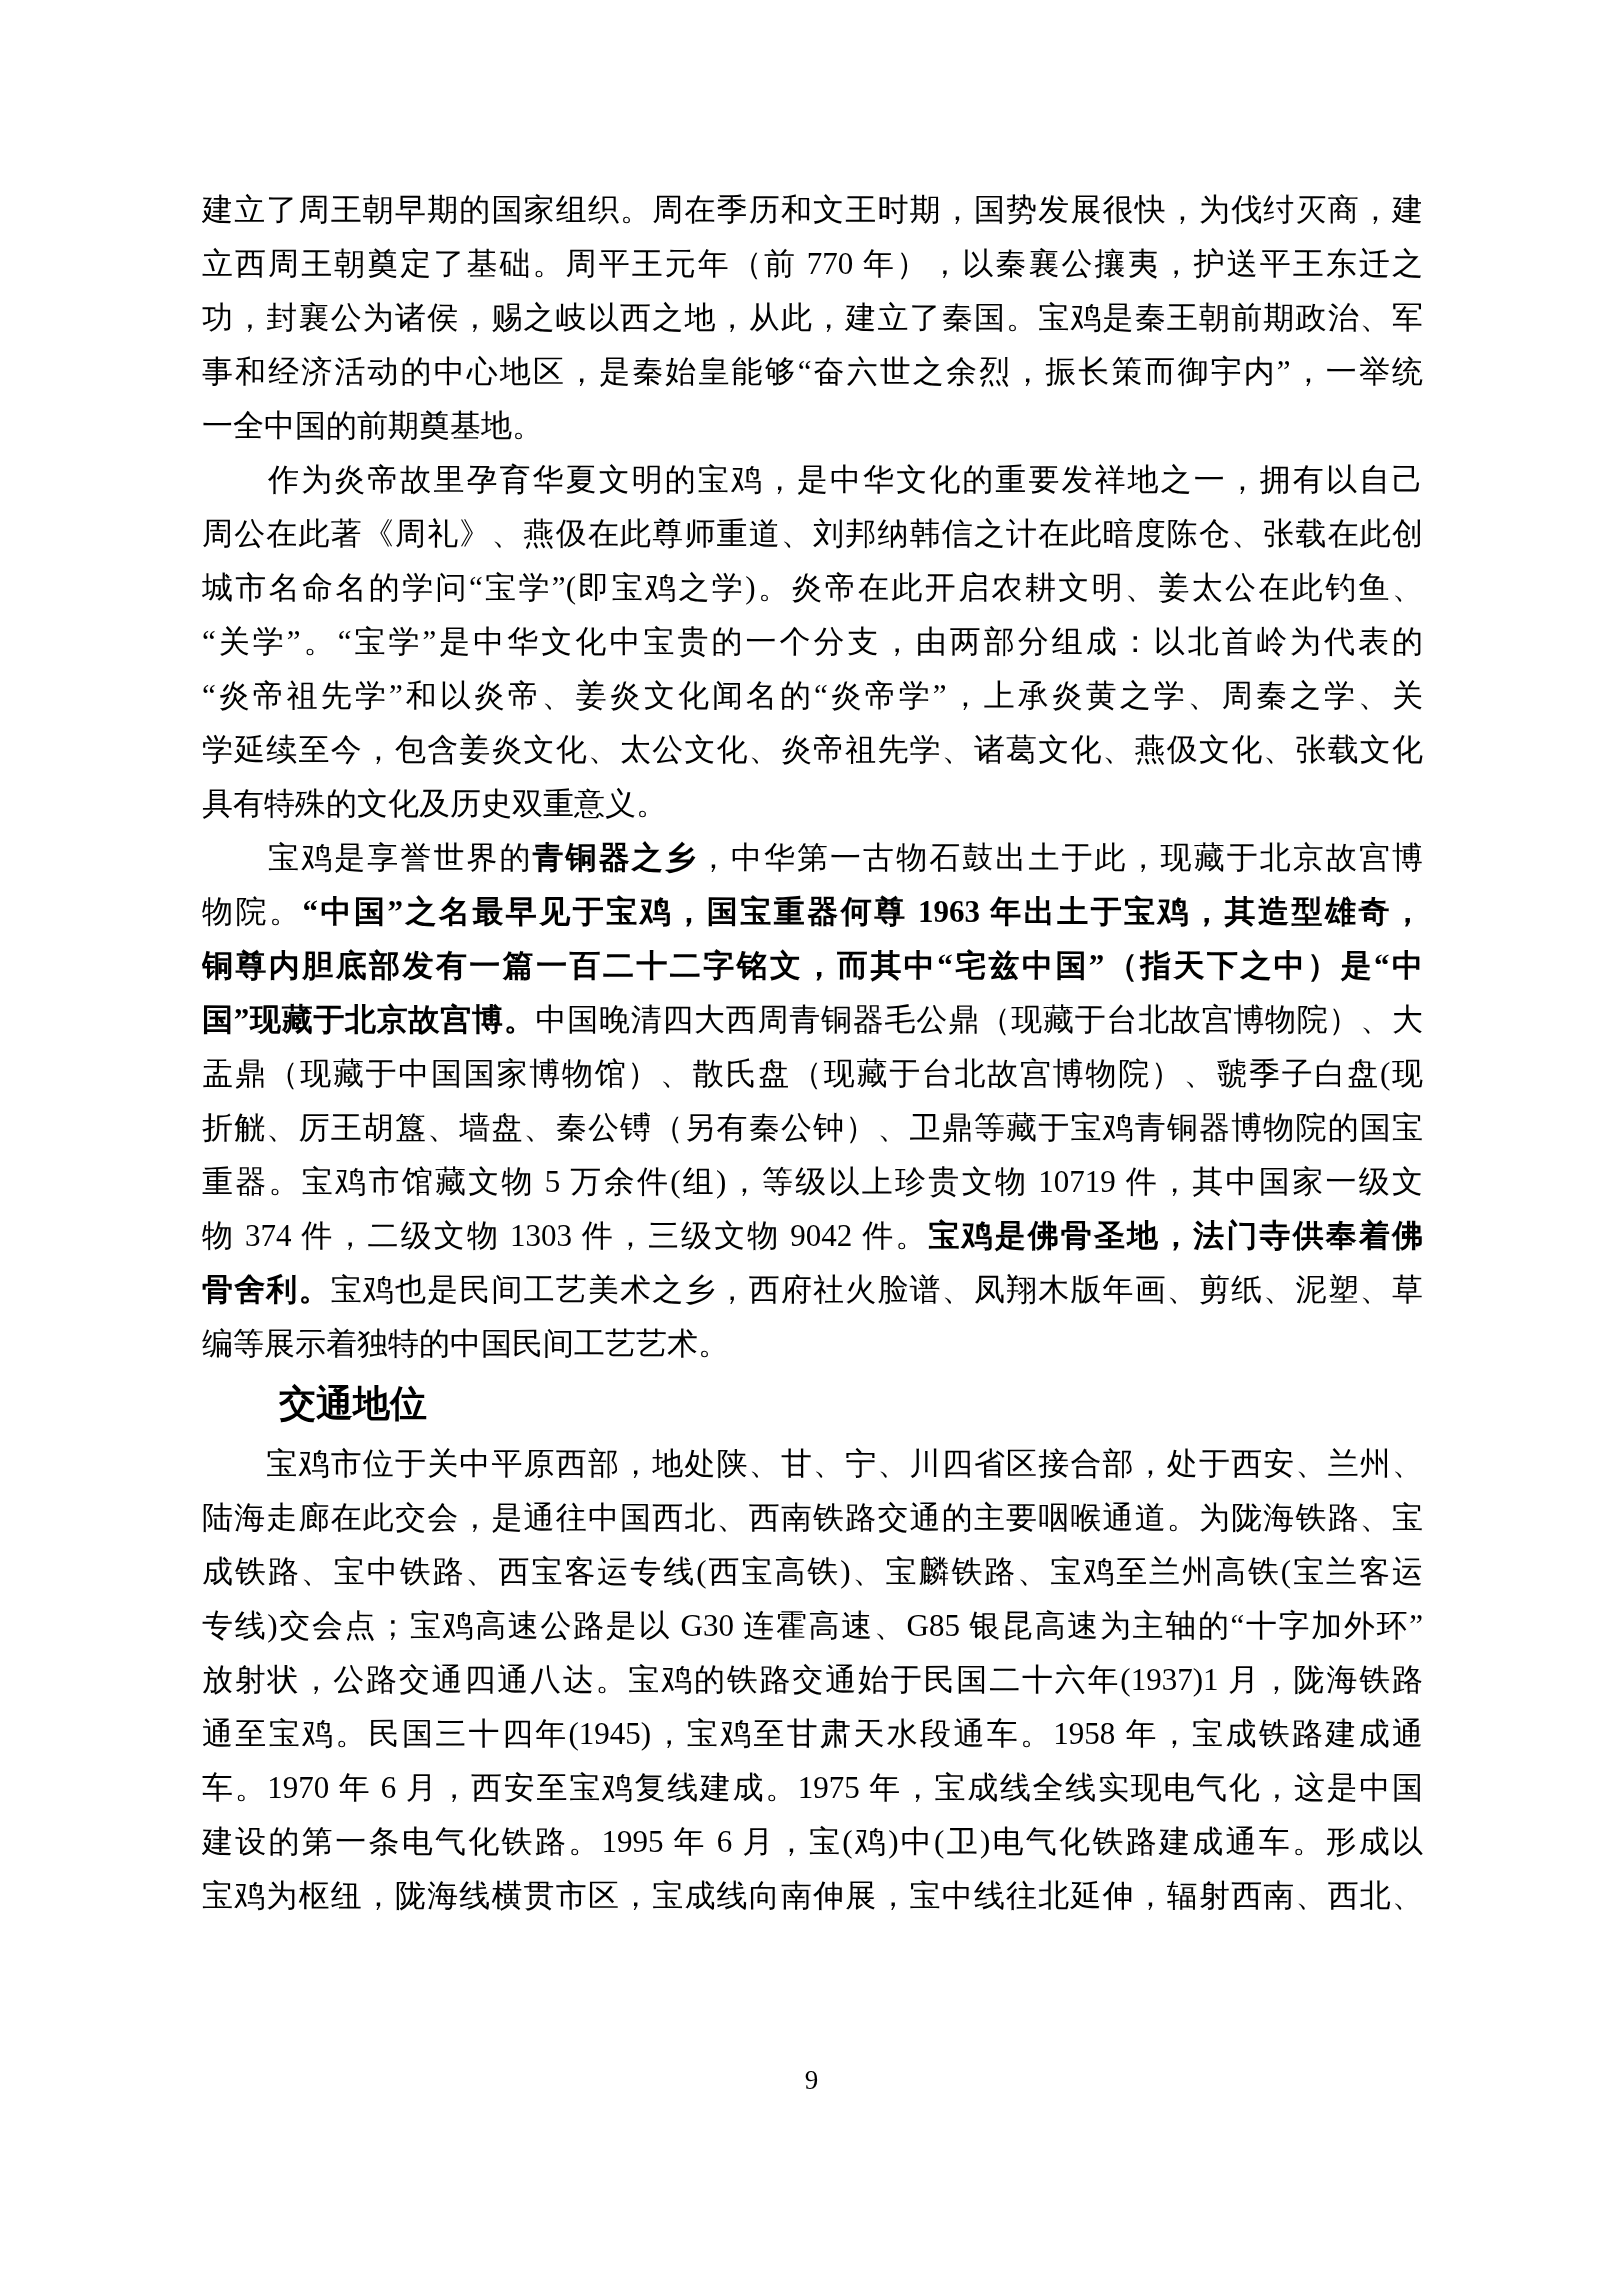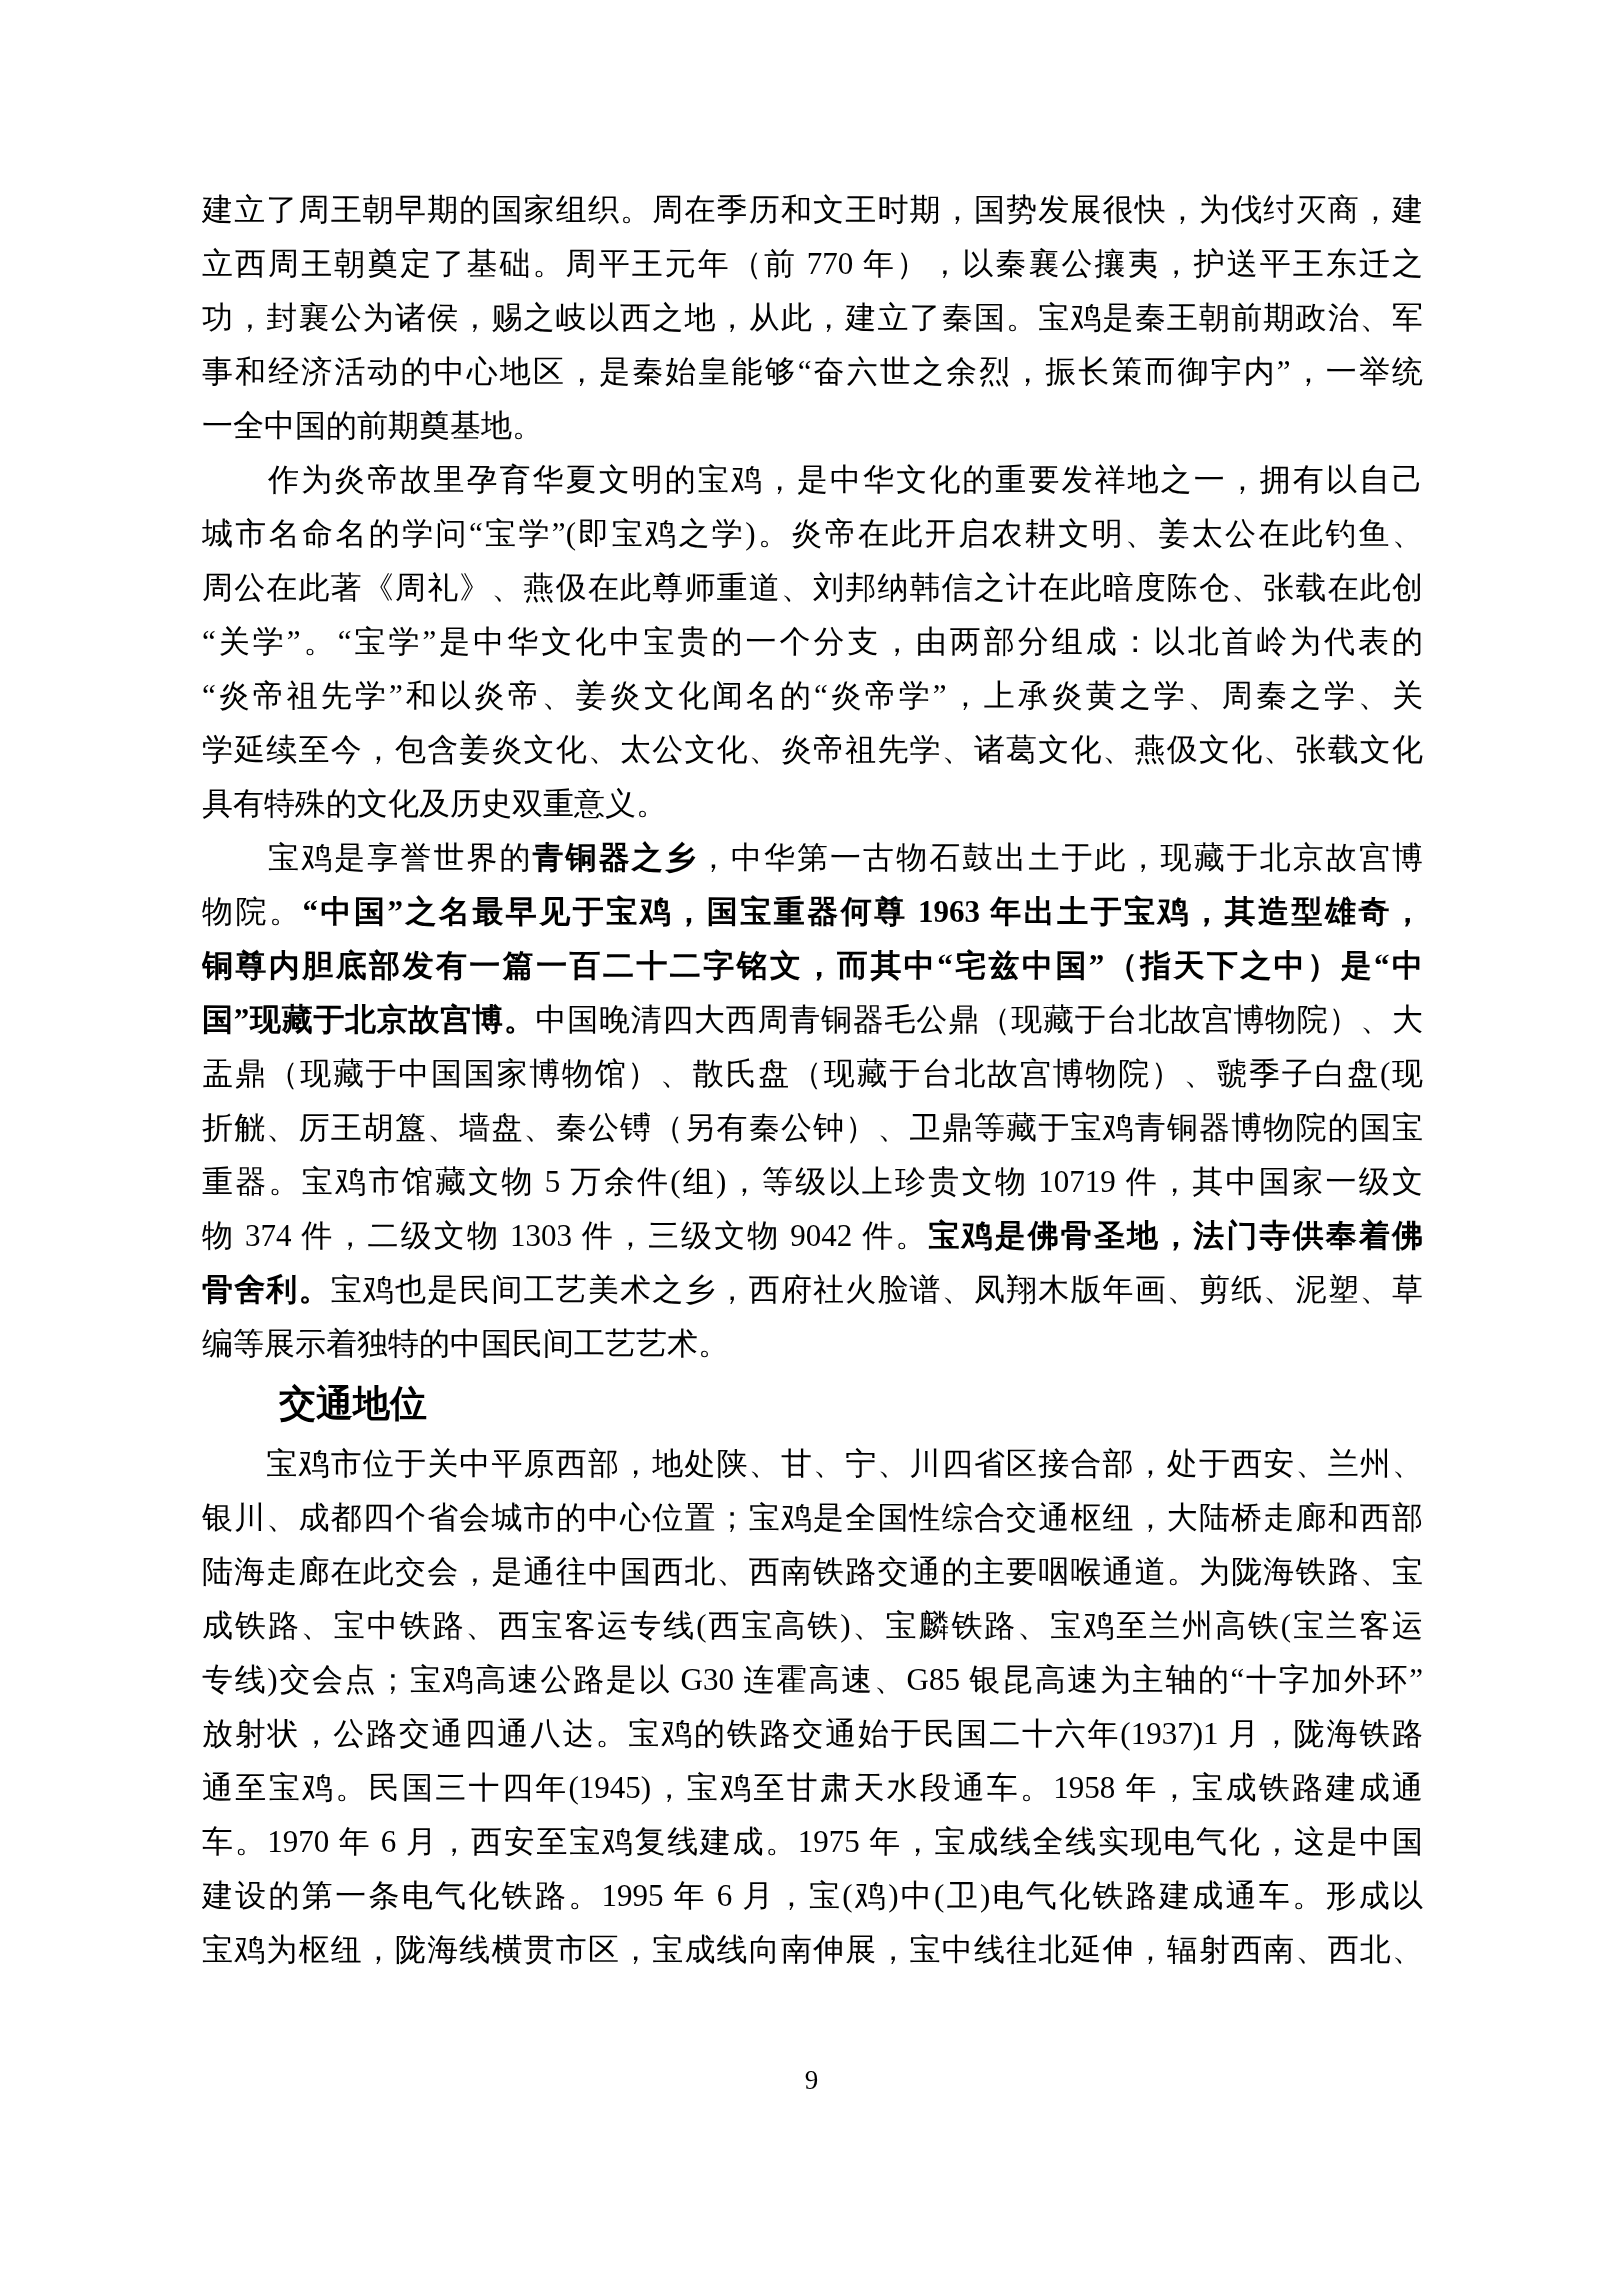--- a/index.html
+++ b/index.html
@@ -58,39 +58,38 @@
 <body>
 
 <div class="page">
   <div class="textcol" id="textcol">
       <div class="ln"><span>建立了周王朝早期的国家组织。周在季历和文王时期，国势发展很快，为伐纣灭商，建</span></div>
       <div class="ln"><span>立西周王朝奠定了基础。周平王元年（前 770 年），以秦襄公攘夷，护送平王东迁之</span></div>
       <div class="ln"><span>功，封襄公为诸侯，赐之岐以西之地，从此，建立了秦国。宝鸡是秦王朝前期政治、军</span></div>
       <div class="ln"><span>事和经济活动的中心地区，是秦始皇能够“奋六世之余烈，振长策而御宇内”，一举统</span></div>
       <div class="ln end"><span>一全中国的前期奠基地。</span></div>
       <div class="ln"><span>　　作为炎帝故里孕育华夏文明的宝鸡，是中华文化的重要发祥地之一，拥有以自己</span></div>
+      <div class="ln"><span>周公在此著《周礼》、燕伋在此尊师重道、刘邦纳韩信之计在此暗度陈仓、张载在此创</span></div>
       <div class="ln"><span>城市名命名的学问“宝学”(即宝鸡之学)。炎帝在此开启农耕文明、姜太公在此钓鱼、</span></div>
-      <div class="ln"><span>周公在此著《周礼》、燕伋在此尊师重道、刘邦纳韩信之计在此暗度陈仓、张载在此创</span></div>
       <div class="ln"><span>“关学”。“宝学”是中华文化中宝贵的一个分支，由两部分组成：以北首岭为代表的</span></div>
       <div class="ln"><span>“炎帝祖先学”和以炎帝、姜炎文化闻名的“炎帝学”，上承炎黄之学、周秦之学、关</span></div>
       <div class="ln"><span>学延续至今，包含姜炎文化、太公文化、炎帝祖先学、诸葛文化、燕伋文化、张载文化等，</span></div>
       <div class="ln end"><span>具有特殊的文化及历史双重意义。</span></div>
       <div class="ln"><span>　　宝鸡是享誉世界的</span><span class="b">青铜器之乡</span><span>，中华第一古物石鼓出土于此，现藏于北京故宫博</span></div>
       <div class="ln"><span>物院。</span><span class="b">“中国”之名最早见于宝鸡，国宝重器何尊 1963 年出土于宝鸡，其造型雄奇，</span></div>
       <div class="ln"><span class="b">铜尊内胆底部发有一篇一百二十二字铭文，而其中“宅兹中国”（指天下之中）是“中</span></div>
       <div class="ln"><span class="b">国”现藏于北京故宫博。</span><span>中国晚清四大西周青铜器毛公鼎（现藏于台北故宫博物院）、大</span></div>
       <div class="ln"><span>盂鼎（现藏于中国国家博物馆）、散氏盘（现藏于台北故宫博物院）、虢季子白盘(现</span></div>
       <div class="ln"><span>折觥、厉王胡簋、墙盘、秦公镈（另有秦公钟）、卫鼎等藏于宝鸡青铜器博物院的国宝</span></div>
       <div class="ln"><span>重器。宝鸡市馆藏文物 5 万余件(组)，等级以上珍贵文物 10719 件，其中国家一级文</span></div>
       <div class="ln"><span>物 374 件，二级文物 1303 件，三级文物 9042 件。</span><span class="b">宝鸡是佛骨圣地，法门寺供奉着佛</span></div>
       <div class="ln"><span class="b">骨舍利。</span><span>宝鸡也是民间工艺美术之乡，西府社火脸谱、凤翔木版年画、剪纸、泥塑、草</span></div>
       <div class="ln end"><span>编等展示着独特的中国民间工艺艺术。</span></div>
       <div class="hd"><span class="b">交通地位</span></div>
       <div class="ln"><span>　　宝鸡市位于关中平原西部，地处陕、甘、宁、川四省区接合部，处于西安、兰州、</span></div>
-      <div class="ln"><span>银川、成都四个省会城市的中心位置；宝鸡是全国性综合交通枢纽，大陆桥走廊和西部</span></div>
       <div class="ln"><span>陆海走廊在此交会，是通往中国西北、西南铁路交通的主要咽喉通道。为陇海铁路、宝</span></div>
       <div class="ln"><span>成铁路、宝中铁路、西宝客运专线(西宝高铁)、宝麟铁路、宝鸡至兰州高铁(宝兰客运</span></div>
       <div class="ln"><span>专线)交会点；宝鸡高速公路是以 G30 连霍高速、G85 银昆高速为主轴的“十字加外环”</span></div>
       <div class="ln"><span>放射状，公路交通四通八达。宝鸡的铁路交通始于民国二十六年(1937)1 月，陇海铁路</span></div>
       <div class="ln"><span>通至宝鸡。民国三十四年(1945)，宝鸡至甘肃天水段通车。1958 年，宝成铁路建成通</span></div>
       <div class="ln"><span>车。1970 年 6 月，西安至宝鸡复线建成。1975 年，宝成线全线实现电气化，这是中国</span></div>
       <div class="ln"><span>建设的第一条电气化铁路。1995 年 6 月，宝(鸡)中(卫)电气化铁路建成通车。形成以</span></div>
       <div class="ln"><span>宝鸡为枢纽，陇海线横贯市区，宝成线向南伸展，宝中线往北延伸，辐射西南、西北、</span></div>
     </div>
   <div class="pagenum">9</div>

